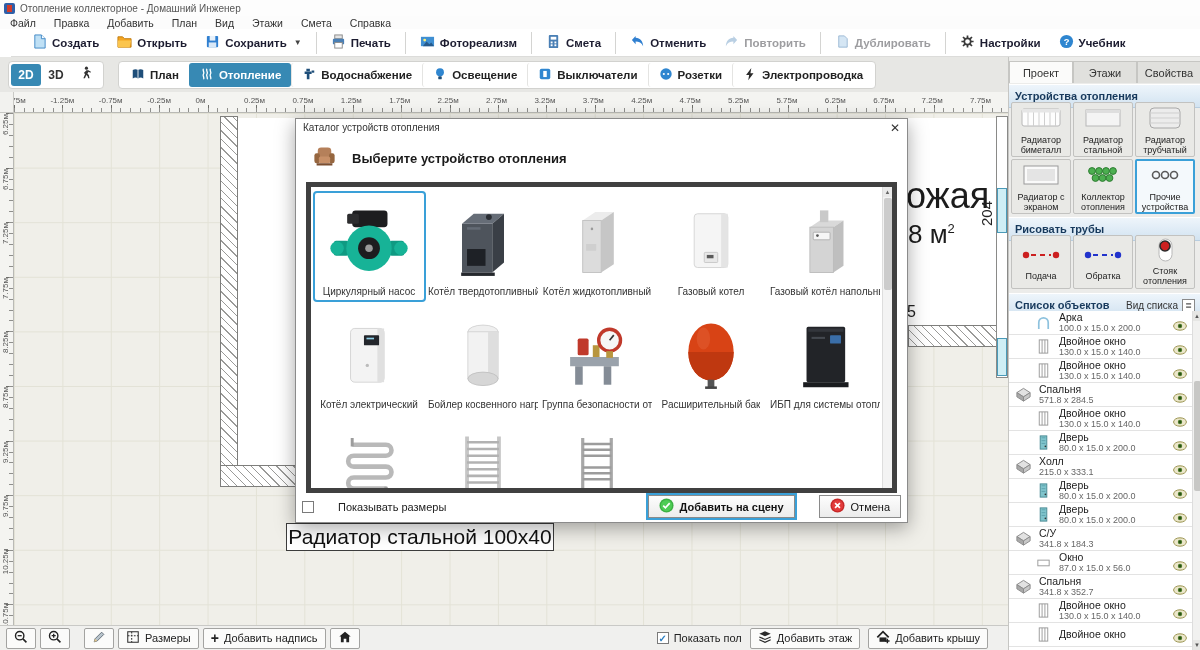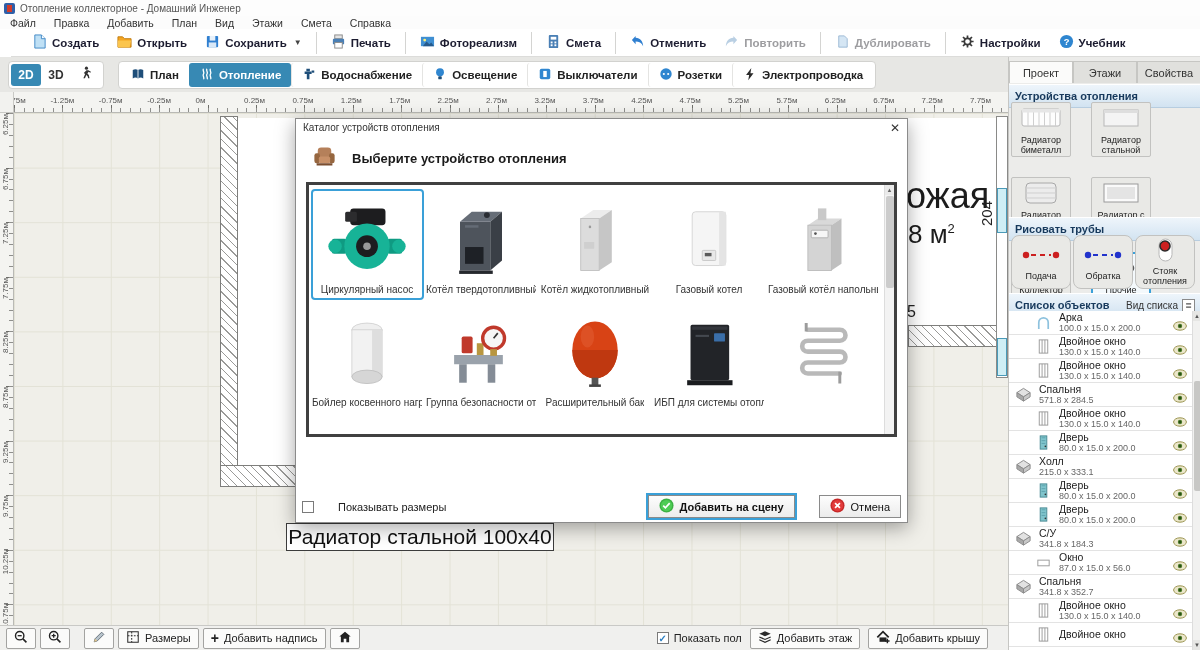--- a/index.html
+++ b/index.html
@@ -63,21 +63,21 @@
   #radiator-label { position:absolute; left:272px; top:410px; width:268px; height:28px; background:#fff; border:1px solid #3c3c3c; display:flex; align-items:center; justify-content:center; font-size:21px; color:#111; white-space:nowrap; overflow:hidden;}
 
   
   #dialog { position:absolute; left:295px; top:118px; width:613px; height:405px; background:#fff; border:1px solid #8b8b8b; box-shadow:0 5px 18px rgba(0,0,0,.35); }
   #dlg-titlebar { height:17px; display:flex; align-items:center; padding:0 7px; }
   #dlg-title { font-size:10px; color:#333; flex:1; }
   #dlg-close { font-size:12px; color:#333; cursor:pointer; line-height:10px; }
   #dlg-header { height:44px; display:flex; align-items:center; padding:0 15px; gap:14px; }
   #dlg-header svg { width:27px; height:27px; }
   #dlg-header-text { font-size:13px; font-weight:bold; color:#1a1a1a; }
-  #dlg-items { position:absolute; left:10px; right:10px; top:63px; height:255px; border:3px solid #404040; overflow:hidden; background:#fff; }
+  #dlg-items { position:absolute; left:10px; right:10px; top:63px; height:311px; border:5px solid #404040; overflow:hidden; background:#fff; }
   #cat-grid { display:flex; flex-wrap:wrap; padding:3px 1px; width:580px; }
   .cat-cell { width:113px; height:111px; margin:1px 0.5px; display:flex; flex-direction:column; align-items:center; justify-content:flex-end; border:2px solid transparent; border-radius:4px; cursor:pointer; }
   .cat-cell.selected { border-color:#3aa0d8; }
   .cat-img { width:90px; height:84px; }
   .cat-img svg { width:100%; height:100%; }
   .cat-label { font-size:10px; color:#333; height:14px; max-width:110px; white-space:nowrap; overflow:hidden; }
   #dlg-scroll { position:absolute; right:0; top:0; bottom:0; width:10px; background:#f3f3f3; border-left:1px solid #ddd; }
   #dlg-scroll-up { height:10px; font-size:6px; color:#666; text-align:center; line-height:10px; background:#eaeaea; cursor:pointer;}
   #dlg-thumb { position:absolute; left:1px; top:11px; width:8px; height:92px; background:#cccccc; border-radius:2px; cursor:pointer;}
   #dlg-footer { position:absolute; left:0; right:0; bottom:0; height:31px; display:flex; align-items:center; padding:0 6px; gap:24px; }
@@ -88,27 +88,27 @@
   .btn-dlg { display:flex; align-items:center; gap:6px; height:23px; padding:0 10px; background:linear-gradient(#fdfdfd,#ececec); border:1px solid #8a8a8a; font-size:11px; color:#111; cursor:pointer; }
   .btn-dlg.default { box-shadow:0 0 0 2px #3aa0d8; }
   .btn-dlg svg { width:15px; height:15px; }
 
   
   #sidebar { position:absolute; left:1008px; top:57px; width:192px; height:593px; background:#ececea; border-left:1px solid #c6c6c3; }
   #sb-tabs { position:absolute; left:0; top:4px; width:192px; height:22px; display:flex; }
   .sb-tab { flex:1; height:22px; display:flex; align-items:center; justify-content:center; font-size:11px; color:#333; background:#e0e0dd; border:1px solid #c6c6c3; border-bottom:none; cursor:pointer; }
   .sb-tab.active { background:#fbfbfa; }
   .sb-header { position:absolute; left:0; width:192px; height:16px; background:linear-gradient(#eef5fb,#d2e3f1); border-top:1px solid #fff; border-bottom:1px solid #b7cde0; font-size:11px; font-weight:bold; color:#17395c; padding:11px 6px; display:flex; align-items:center; }
-  #dev-grid { position:absolute; left:2px; top:45px; width:188px; display:flex; flex-wrap:wrap; gap:20px; }
+  #dev-grid { position:absolute; left:2px; top:45px; width:188px; display:flex; flex-wrap:wrap; gap:2px; }
   .dev-cell { width:60px; height:55px; background:#e9e9e6; border:1px solid #c2c2c0; border-radius:2px; display:flex; flex-direction:column; align-items:center; justify-content:center; cursor:pointer; }
   .dev-cell.selected { border:2px solid #3aa0d8; background:#f4f9fc; }
   .dev-cell svg { width:44px; height:26px; }
   .dev-label { font-size:9px; color:#222; text-align:center; line-height:10px; }
   #pipe-grid { position:absolute; left:2px; top:178px; width:188px; display:flex; gap:2px; }
-  .pipe-cell { width:60px; height:54px; background:#e9e9e6; border:1px solid #c2c2c0; border-radius:8px; display:flex; flex-direction:column; align-items:center; justify-content:center; cursor:pointer; }
+  .pipe-cell { width:60px; height:54px; background:#e9e9e6; border:1px solid #c2c2c0; border-radius:2px; display:flex; flex-direction:column; align-items:center; justify-content:center; cursor:pointer; }
   .pipe-cell svg { width:44px; height:24px; }
   #objlist-header-row { top:236px; justify-content:space-between; }
   #view-label { font-size:10px; font-weight:normal; color:#333; display:flex; align-items:center; gap:4px;}
   #view-icon { width:13px; height:13px; background:#fff; border:1px solid #8a8a8a; font-size:8px; line-height:11px; text-align:center; color:#555;}
   #obj-list { position:absolute; left:0; top:254px; width:192px; height:339px; background:#fff; overflow:hidden; }
   .obj-row { height:24px; display:flex; align-items:center; background:#fff; border-bottom:1px solid #e3e3e3; position:relative; }
   .obj-icon { width:17px; height:17px; flex:0 0 17px; }
   .obj-icon svg { width:17px; height:17px; }
   .obj-texts { margin-left:7px; display:flex; flex-direction:column; justify-content:center; }
   .obj-name { font-size:10.5px; color:#1c1c1c; line-height:11px; }
@@ -432,20 +432,30 @@
                 <polygon points="60,30 72,22 72,76 60,84" fill="#bfbfbf"></polygon>
                 <rect x="44" y="10" width="10" height="14" fill="#c9c9c9"></rect>
                 <rect x="32" y="30" width="28" height="54" fill="#d4d4d4" stroke="#b8b8b8"></rect>
                 <rect x="36" y="36" width="20" height="9" rx="1" fill="#f6f6f6" stroke="#aaa"></rect>
                 <circle cx="41" cy="40" r="1.6" fill="#555"></circle>
               </svg></div>
             <div class="cat-label">Газовый котёл напольный</div>
           </div>
           <div class="cat-cell">
             <div class="cat-img"><svg viewBox="0 0 100 100">
+                <rect x="28" y="16" width="40" height="64" rx="5" fill="#f3f3f3" stroke="#cfcfcf"></rect>
+                <rect x="60" y="16" width="8" height="64" fill="#e0e0e0"></rect>
+                <rect x="44" y="24" width="18" height="12" rx="1" fill="#23262b"></rect>
+                <rect x="47" y="27" width="9" height="2" fill="#8fd0e8"></rect>
+                <circle cx="48" cy="60" r="2" fill="#bbb"></circle>
+              </svg></div>
+            <div class="cat-label">Котёл электрический</div>
+          </div>
+          <div class="cat-cell">
+            <div class="cat-img"><svg viewBox="0 0 100 100">
                 <ellipse cx="50" cy="20" rx="18" ry="8" fill="#efefef" stroke="#cfcfcf"></ellipse>
                 <rect x="32" y="20" width="36" height="56" fill="#f2f2f2" stroke="#cfcfcf"></rect>
                 <rect x="56" y="20" width="12" height="56" fill="#dedede"></rect>
                 <ellipse cx="50" cy="76" rx="18" ry="8" fill="#d6d6d6" stroke="#bdbdbd"></ellipse>
               </svg></div>
             <div class="cat-label">Бойлер косвенного нагрева</div>
           </div>
           <div class="cat-cell">
             <div class="cat-img"><svg viewBox="0 0 100 100">
                 <rect x="18" y="50" width="58" height="11" fill="#9aa2ab"></rect>

